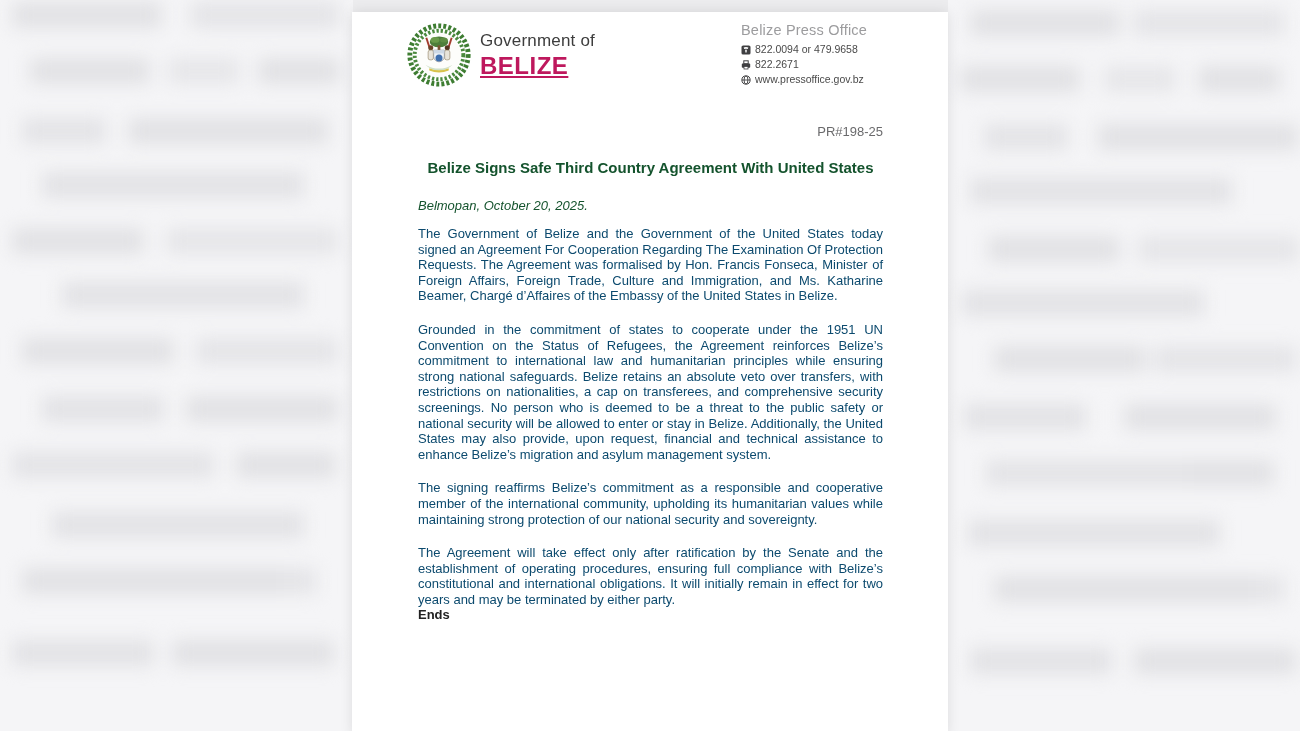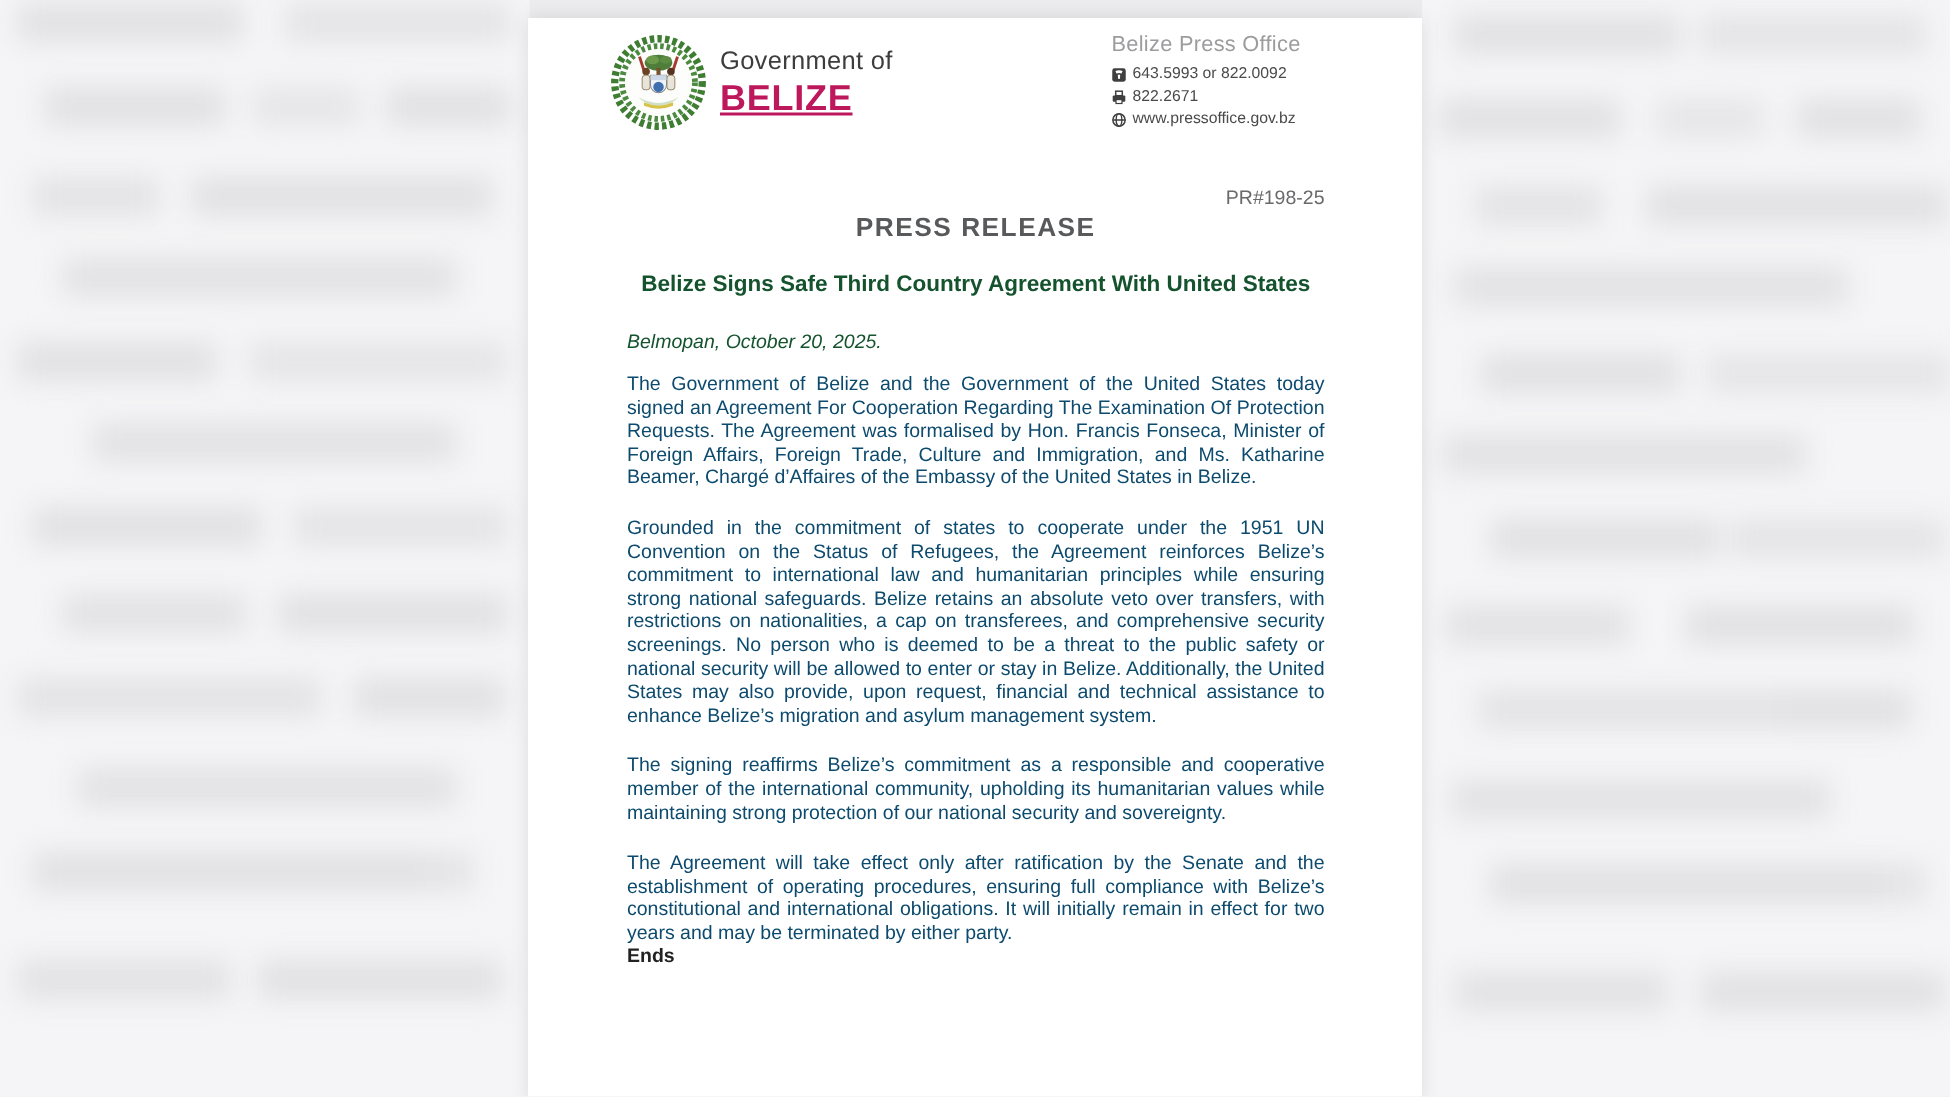--- a/index.html
+++ b/index.html
@@ -192,21 +192,21 @@
       <div class="contact">
         <div class="contact-title">Belize Press Office</div>
         <div class="contact-line">
           <span class="ci">
             <svg viewBox="0 0 10 10" aria-hidden="true">
               <rect x="0.5" y="0.5" width="9" height="9" rx="1.6" fill="#3f3f41"></rect>
               <path d="M2.6 2.4 q2.4 -1 4.8 0 l-0.7 1.6 q-1.7 -0.6 -3.4 0 z" fill="#ffffff"></path>
               <rect x="4.3" y="4.6" width="1.4" height="3" rx="0.6" fill="#ffffff"></rect>
             </svg>
           </span>
-          <span>643.5993 or 822.0092</span>
+          <span>822.0094 or 479.9658</span>
         </div>
         <div class="contact-line">
           <span class="ci">
             <svg viewBox="0 0 10 10" aria-hidden="true">
               <rect x="2.8" y="0.8" width="4.4" height="3" fill="none" stroke="#3f3f41" stroke-width="1"></rect>
               <rect x="0.8" y="3.6" width="8.4" height="4.2" rx="0.8" fill="#3f3f41"></rect>
               <rect x="3" y="6.4" width="4" height="2.6" fill="#ffffff" stroke="#3f3f41" stroke-width="0.8"></rect>
             </svg>
           </span>
           <span>822.2671</span>
@@ -218,21 +218,20 @@
               <ellipse cx="5" cy="5" rx="1.9" ry="4.1" fill="none" stroke="#3f3f41" stroke-width="0.9"></ellipse>
               <line x1="0.9" y1="5" x2="9.1" y2="5" stroke="#3f3f41" stroke-width="0.9"></line>
             </svg>
           </span>
           <span>www.pressoffice.gov.bz</span>
         </div>
       </div>
     </div>
 
     <div class="pr-number">PR#198-25</div>
-    <div class="doc-type">PRESS RELEASE</div>
     <h1 class="headline">Belize Signs Safe Third Country Agreement With United States</h1>
     <div class="dateline">Belmopan, October 20, 2025.</div>
 
     <p class="body-para">The Government of Belize and the Government of the United States today signed an Agreement For Cooperation Regarding The Examination Of Protection Requests. The Agreement was formalised by Hon. Francis Fonseca, Minister of Foreign Affairs, Foreign Trade, Culture and Immigration, and Ms. Katharine Beamer, Chargé d’Affaires of the Embassy of the United States in Belize.</p>
     <p class="body-para">Grounded in the commitment of states to cooperate under the 1951 UN Convention on the Status of Refugees, the Agreement reinforces Belize’s commitment to international law and humanitarian principles while ensuring strong national safeguards. Belize retains an absolute veto over transfers, with restrictions on nationalities, a cap on transferees, and comprehensive security screenings. No person who is deemed to be a threat to the public safety or national security will be allowed to enter or stay in Belize. Additionally, the United States may also provide, upon request, financial and technical assistance to enhance Belize’s migration and asylum management system.</p>
     <p class="body-para">The signing reaffirms Belize’s commitment as a responsible and cooperative member of the international community, upholding its humanitarian values while maintaining strong protection of our national security and sovereignty.</p>
     <p class="body-para">The Agreement will take effect only after ratification by the Senate and the establishment of operating procedures, ensuring full compliance with Belize’s constitutional and international obligations. It will initially remain in effect for two years and may be terminated by either party.</p>
 
     <div class="ends">Ends</div>
   </div>

